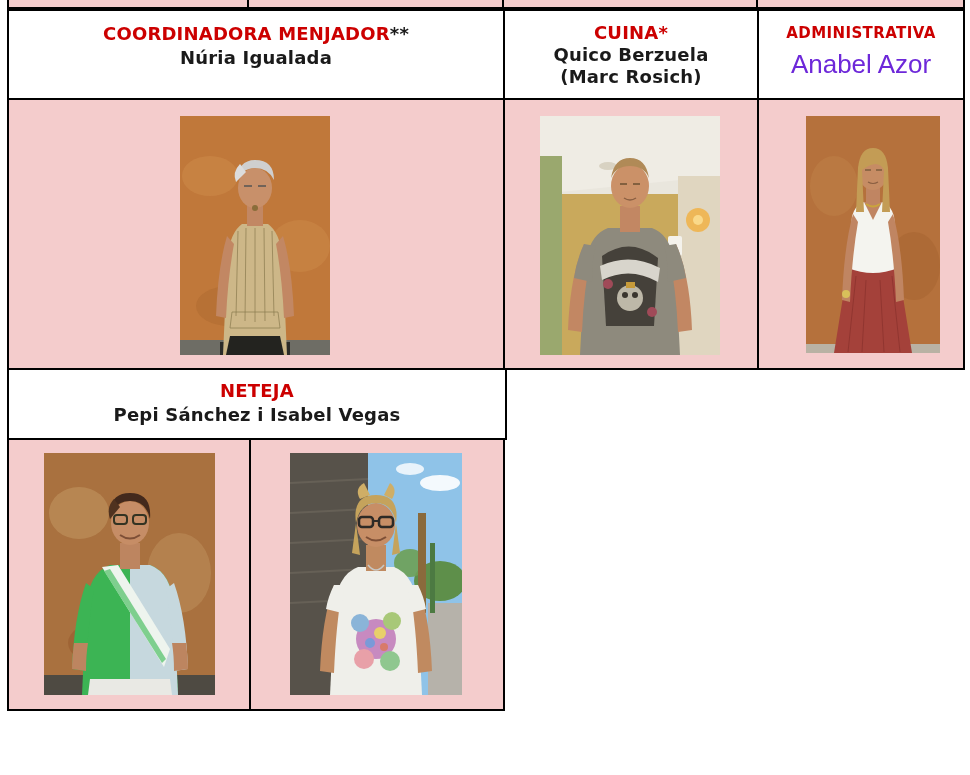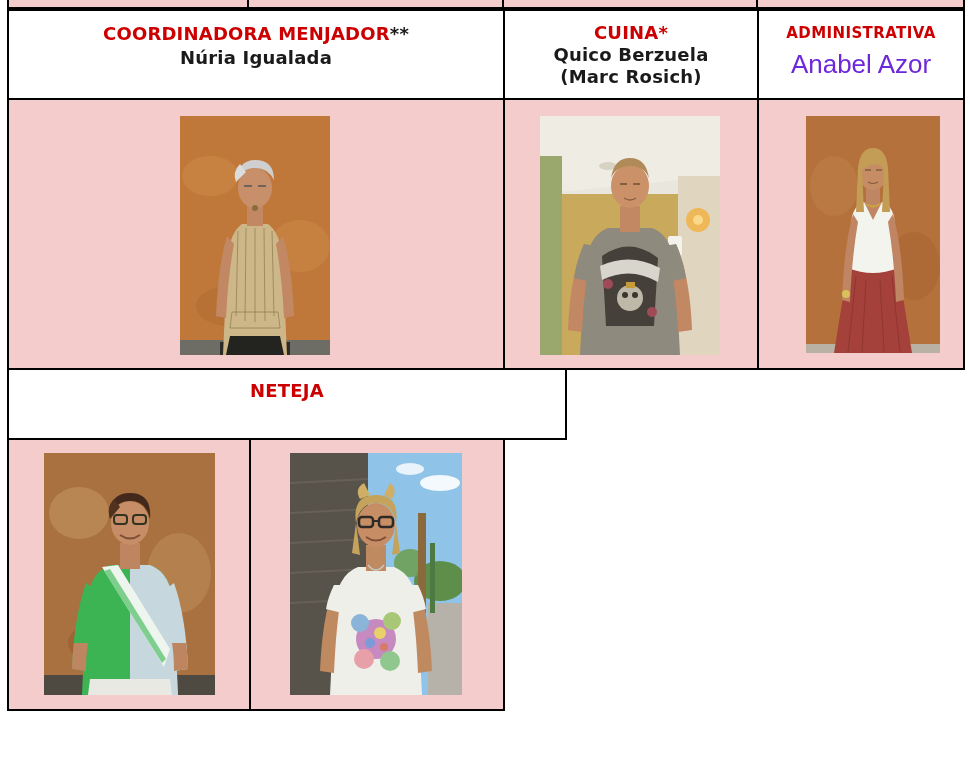--- a/index.html
+++ b/index.html
@@ -188,22 +188,23 @@
 
     <rect x="60" y="70" width="14" height="20" fill="#c08562"></rect>
     <ellipse cx="67" cy="56" rx="15" ry="18" fill="#c68c64"></ellipse>
     <path d="M52 52 Q54 32 67 32 Q80 32 82 52 L84 96 L76 96 L78 54 Q72 42 56 54 L58 96 L50 96 Z" fill="#c39c55"></path>
     <line x1="59" y1="54" x2="65" y2="54" stroke="#6b5132" stroke-width="1.2"></line>
     <line x1="70" y1="54" x2="76" y2="54" stroke="#6b5132" stroke-width="1.2"></line>
     <path d="M62 66 Q67 69 72 66" stroke="#8a5f42" stroke-width="1.2" fill="none"></path>
     <path d="M60 88 Q67 93 74 88" stroke="#caa43c" stroke-width="2" fill="none"></path>
   </svg>
 
-  <div class="cell white head-text" style="left:7px; top:368px; width:560px; height:72px; padding-top:9px;">
+  <div class="cell white head-text" style="left:7px; top:368px; width:500px; height:72px; padding-top:9px;">
     <div class="role-line">NETEJA</div>
+    <div class="name-line">Pepi Sánchez i Isabel Vegas</div>
   </div>
 
   <div class="cell pink" style="left:7px; top:438px; width:244px; height:273px;"></div>
   <div class="cell pink" style="left:249px; top:438px; width:256px; height:273px;"></div>
 
   <svg class="photo" style="left:44px; top:453px;" width="171" height="242" viewBox="0 0 171 242" aria-label="pepi-sanchez-portrait">
     <rect width="171" height="242" fill="#a9713f"></rect>
     <ellipse cx="35" cy="60" rx="30" ry="26" fill="#c69b66" opacity="0.5"></ellipse>
     <ellipse cx="135" cy="120" rx="32" ry="40" fill="#c69b66" opacity="0.4"></ellipse>
     <ellipse cx="60" cy="190" rx="36" ry="22" fill="#96582c" opacity="0.5"></ellipse>

